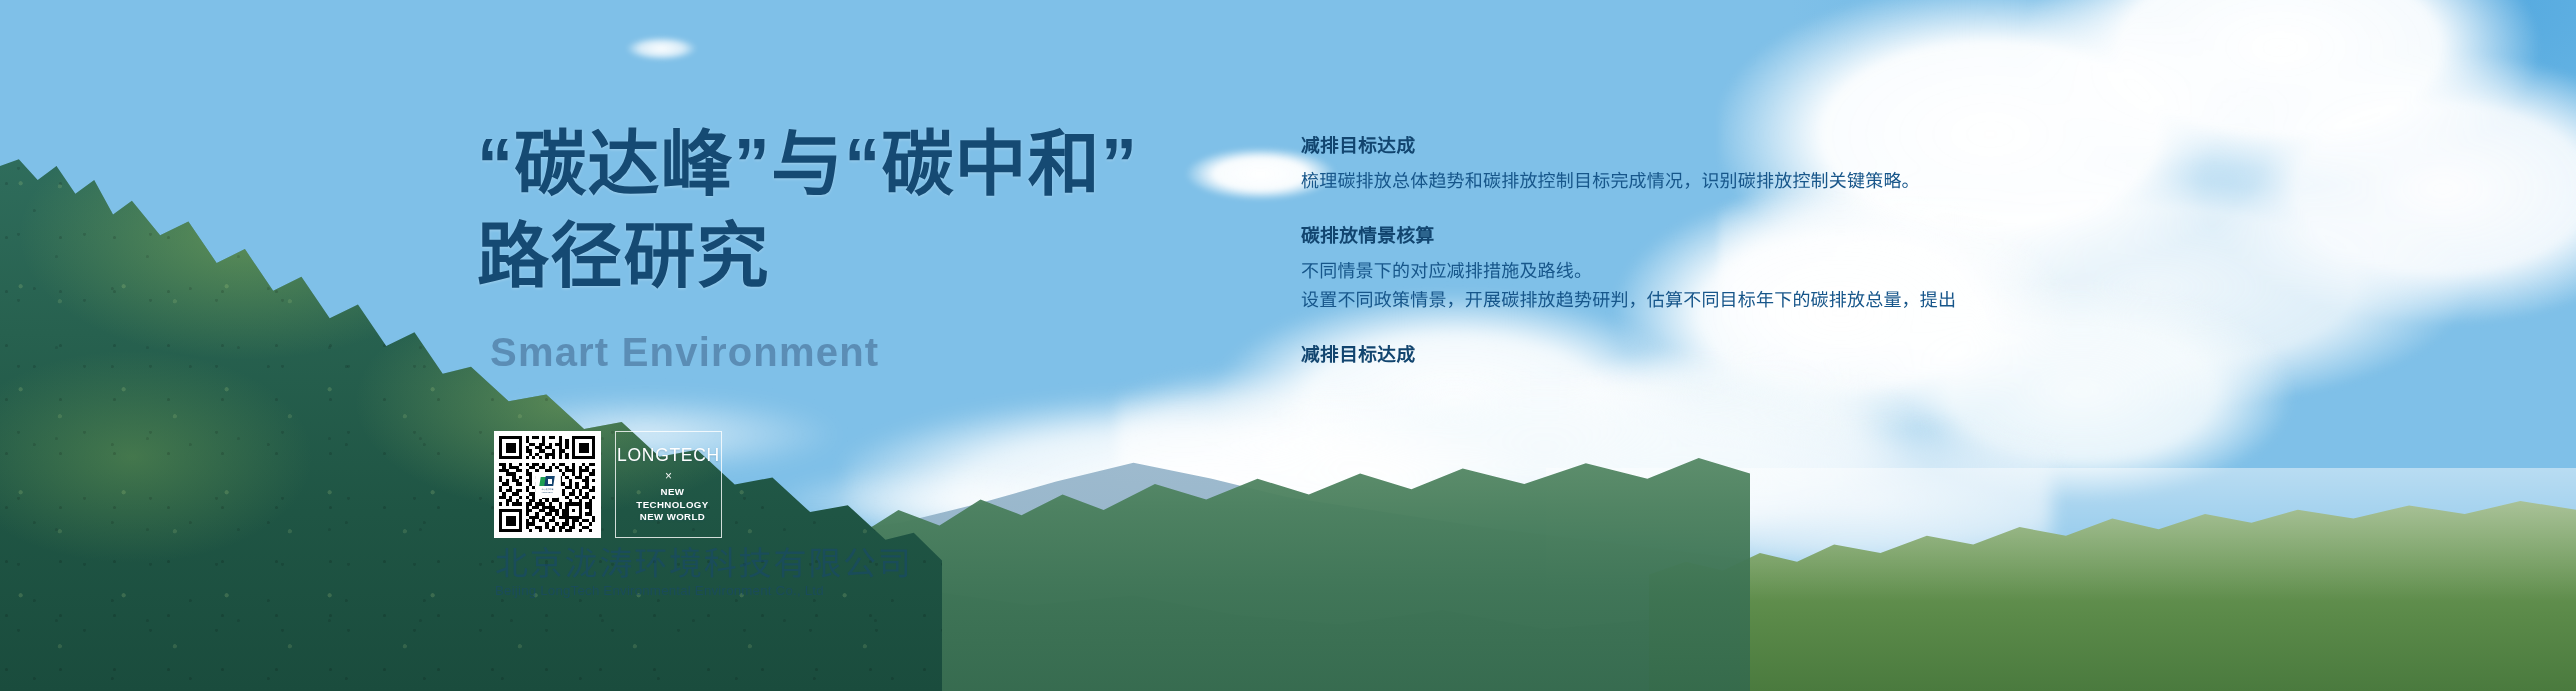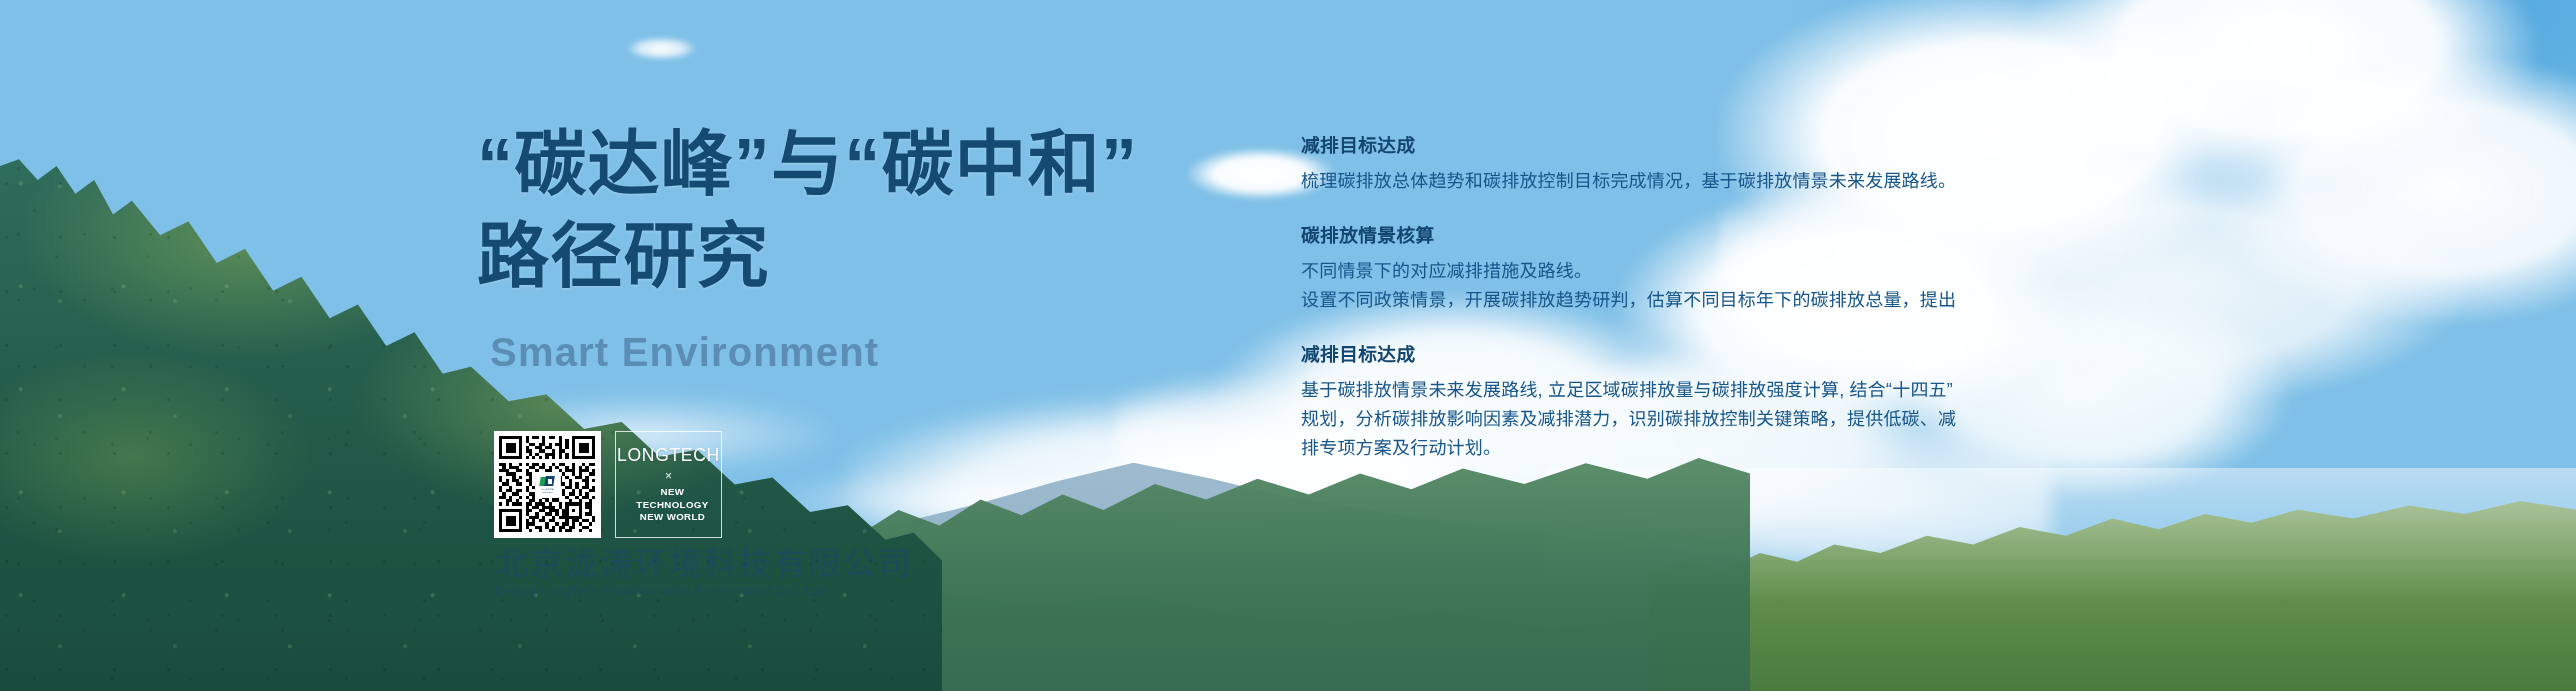--- a/index.html
+++ b/index.html
@@ -574,36 +574,31 @@
   <div class="watermark">
     <div class="wm-cn">北京泷涛环境科技有限公司</div>
     <div class="wm-en">Beijing LongTech Environmental Environment Co., Ltd</div>
   </div>
 
   <div class="info-col">
 
     <div class="info-block">
       <div class="info-head">减排目标达成</div>
       <div class="info-body">
-        <p>梳理碳排放总体趋势和碳排放控制目标完成情况，基于碳排放情景未来发展路线。</p>
+        <p>梳理碳排放总体趋势和碳排放控制目标完成情况，识别碳排放控制关键策略。</p>
       </div>
     </div>
 
     <div class="info-block">
       <div class="info-head">碳排放情景核算</div>
       <div class="info-body">
         <p>不同情景下的对应减排措施及路线。</p>
         <p>设置不同政策情景，开展碳排放趋势研判，估算不同目标年下的碳排放总量，提出</p>
       </div>
     </div>
 
     <div class="info-block blk-3">
       <div class="info-head">减排目标达成</div>
-      <div class="info-body">
-        <p>基于碳排放情景未来发展路线, 立足区域碳排放量与碳排放强度计算, 结合“十四五”</p>
-        <p>规划，分析碳排放影响因素及减排潜力，识别碳排放控制关键策略，提供低碳、减</p>
-        <p>排专项方案及行动计划。</p>
-      </div>
     </div>
 
   </div>
 </div>
 
 
 </body></html>

